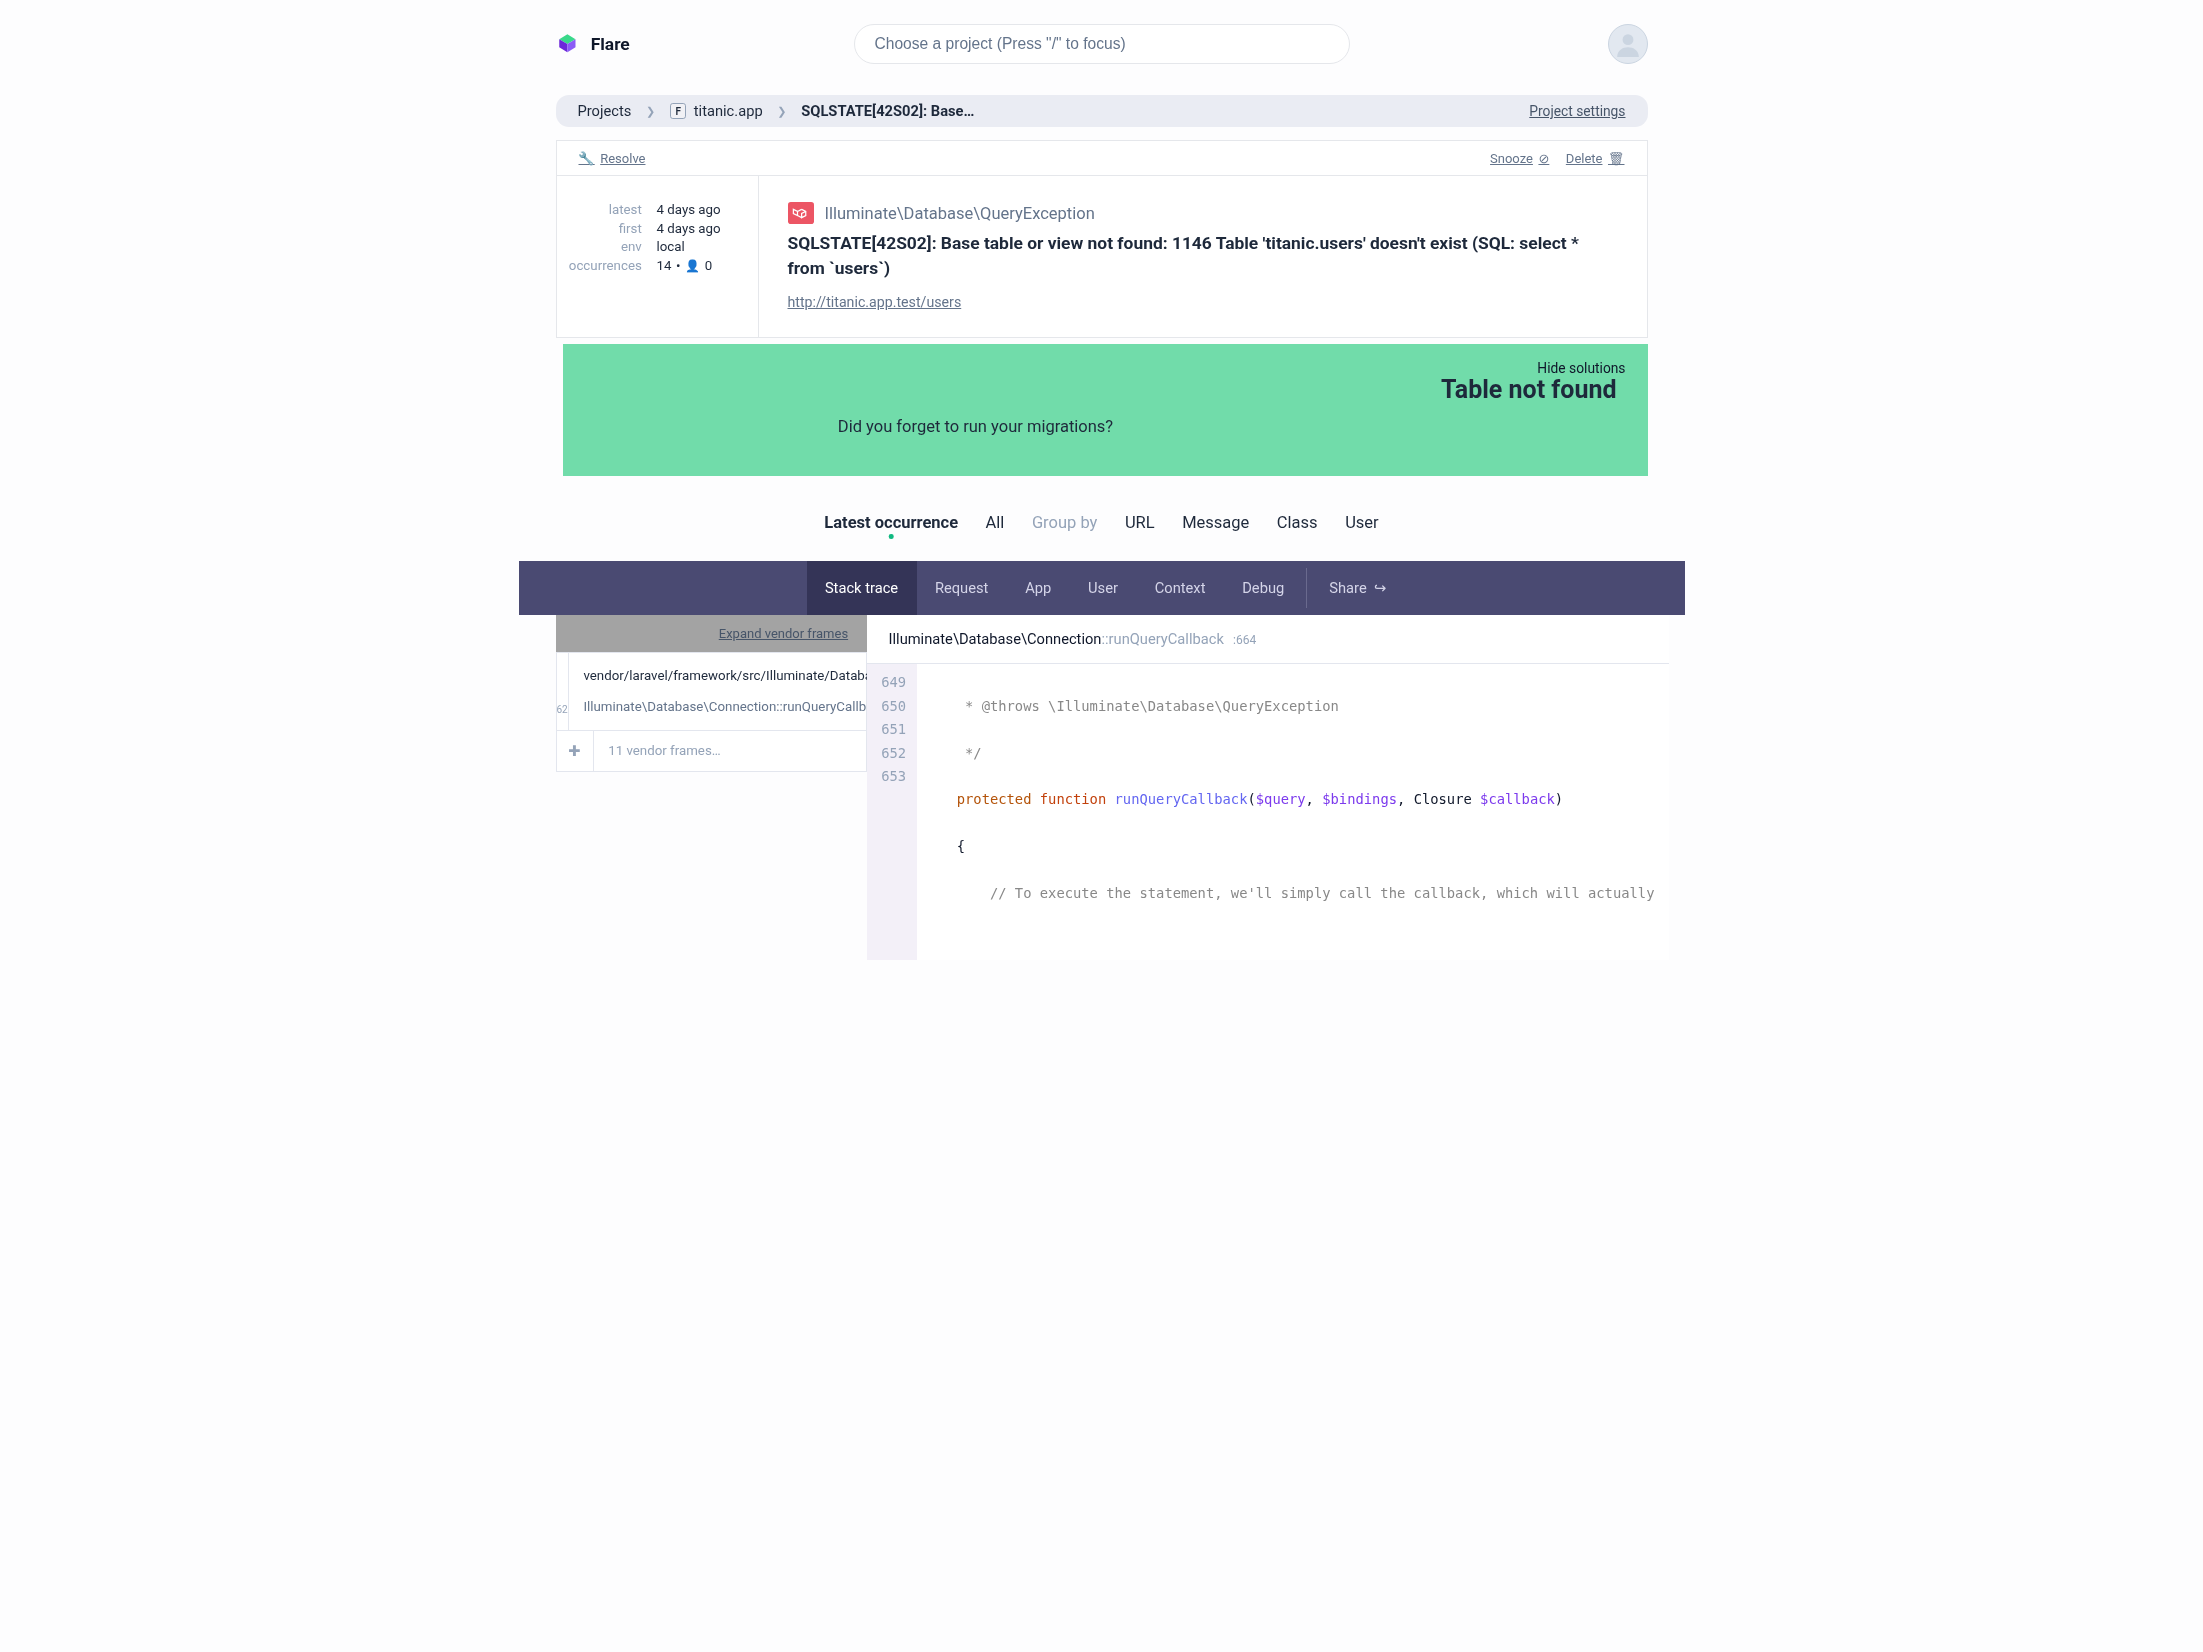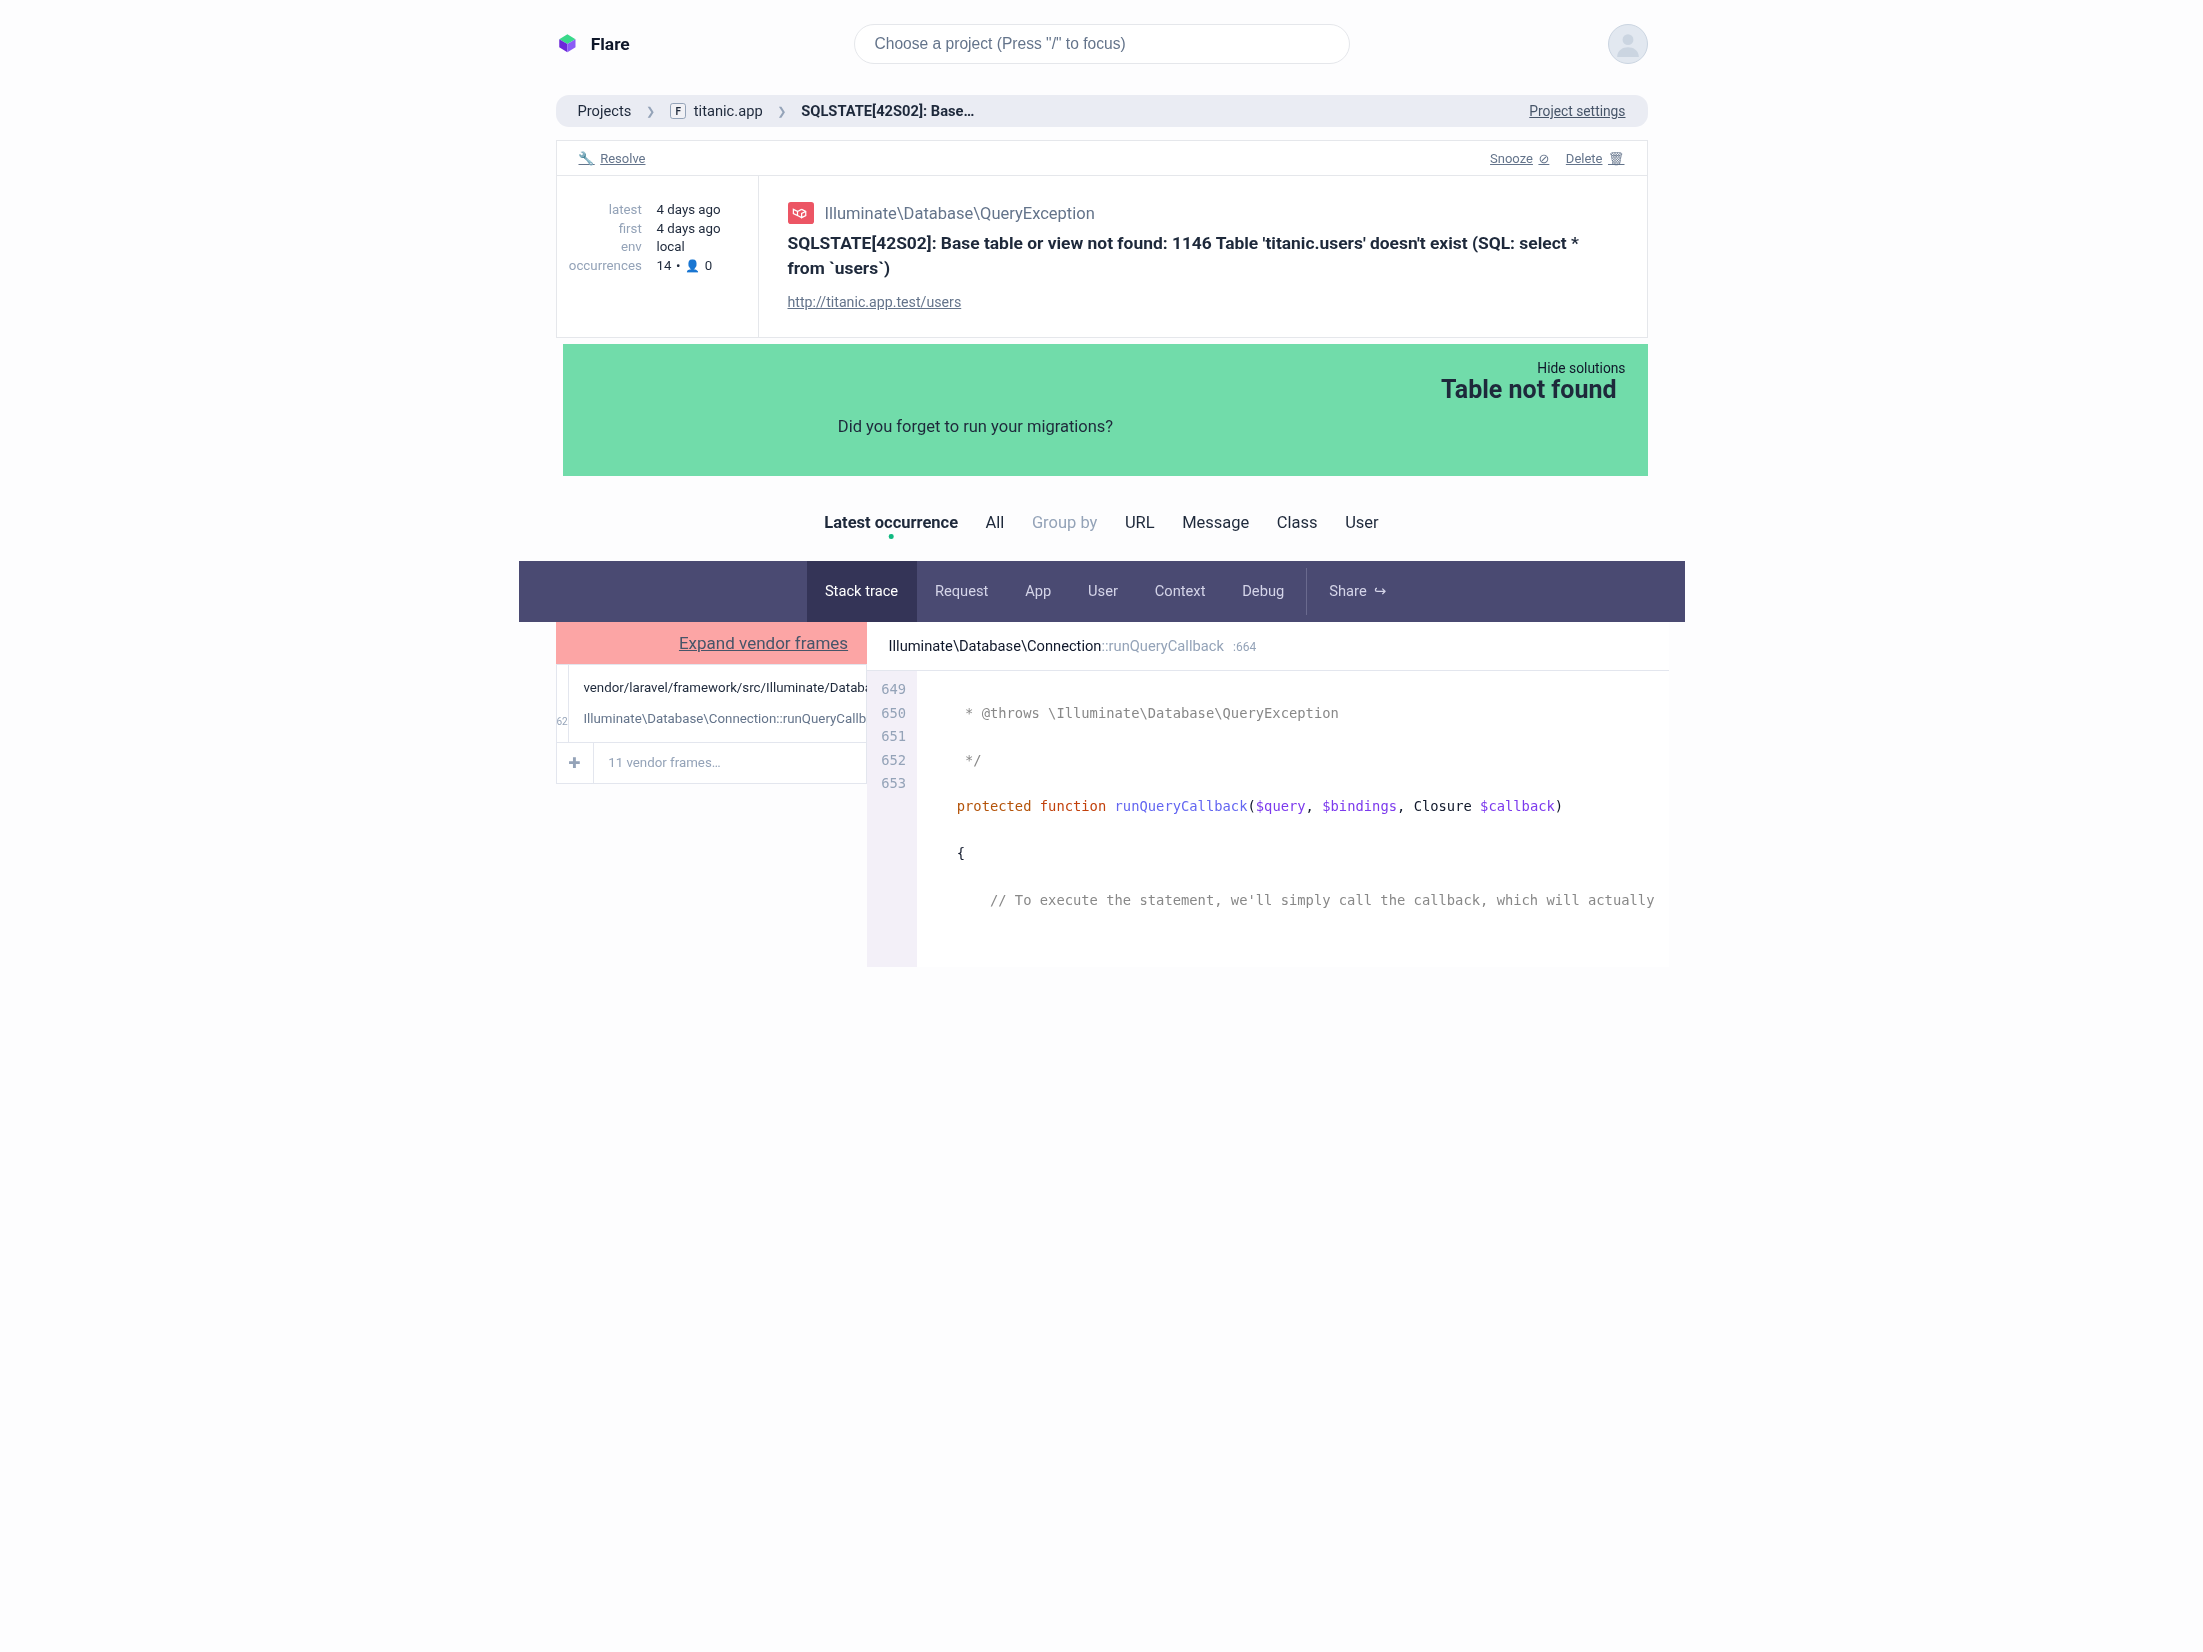--- a/index.html
+++ b/index.html
@@ -51,29 +51,29 @@
     .err-url { color: #64748b; text-decoration: underline; font-size: 14.2px; }
     .solution { background: #71dcaa; margin-top: 5.5px; margin-left: 7.3px; padding: 31px 31px 40px 275px; position: relative; }
     .hide-sol { position: absolute; right: 22px; top: 16.5px; color: #0f172a; font-size: 13.8px; cursor: pointer; }
     .sol-title { font-size: 25px; font-weight: 700; margin-bottom: 13px; text-align: right; }
     .sol-text { font-size: 16.5px; }
     .tabs-row { display: flex; justify-content: center; align-items: center; gap: 27.5px; margin: 37px 0 22px; font-size: 16.5px; }
     .tab-item { position: relative; cursor: pointer; padding-bottom: 7.3px; }
     .tab-item.strong { font-weight: 700; }
     .tab-item.active::after { content: ''; position: absolute; bottom: 0; left: 50%; transform: translateX(-50%); width: 4.6px; height: 4.6px; border-radius: 50%; background: #10b981; }
     .tab-muted { color: #94a3b8; }
-    .trace-nav { background: #4a4a72; display: flex; align-items: stretch; height: 61px; margin-left: -37px; margin-right: -37px; padding-left: 37px; padding-right: 37px; }
+    .trace-nav { background: #4a4a72; display: flex; align-items: stretch; height: 54px; margin-left: -37px; margin-right: -37px; padding-left: 37px; padding-right: 37px; }
     .trace-nav-inner { display: flex; align-items: stretch; width: 100%; position: relative; padding-left: 251px; }
     .tn-item { display: flex; align-items: center; padding: 0 18.4px; color: #d4d4e8; cursor: pointer; font-size: 14.7px; }
     .tn-item.active { background: #343457; color: #fff; }
     .tn-sep { width: 0.9px; background: #6a6a8e; margin: 7.3px 3.7px; }
     .tn-share { display: flex; align-items: center; gap: 7.3px; }
     .trace-panel { display: flex; margin-left: -37px; margin-right: -37px; padding-left: 37px; padding-right: 37px; }
     .frames-col { width: 311px; }
-    .expand-vendor { background: #fca5a5; padding: 11px 18.4px; text-align: right; font-size: 17px; color: #475569; text-decoration: underline; }
+    .expand-vendor { background: #a3a3a3; padding: 11px 18.4px; text-align: right; font-size: 13px; color: #475569; text-decoration: underline; }
     .frame-item { border: 0.9px solid #e3e6ee; background: #fff; }
     .frame-main { display: flex; }
     .frame-num { width: 37px; border-right: 0.9px solid #e3e6ee; display: flex; align-items: flex-end; justify-content: center; padding: 14.7px 0; color: #94a3b8; font-size: 10px; }
     .frame-body { flex: 1; padding: 13px 14.7px; font-size: 13.3px; line-height: 1.5; }
     .frame-path { display: inline; }
     .frame-file-strong { font-weight: 700; }
     .frame-cls { color: #64748b; margin-top: 11px; }
     .frame-line { color: #94a3b8; font-size: 12px; margin-left: 18.4px; }
     .frame-collapsed-head { display: flex; align-items: center; border-top: 0.9px solid #e3e6ee; }
     .frame-plus { width: 37px; height: 40px; display: flex; align-items: center; justify-content: center; color: #94a3b8; border-right: 0.9px solid #e3e6ee; }

